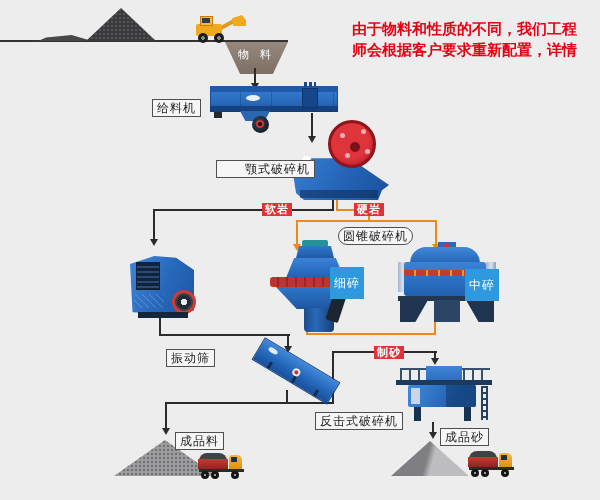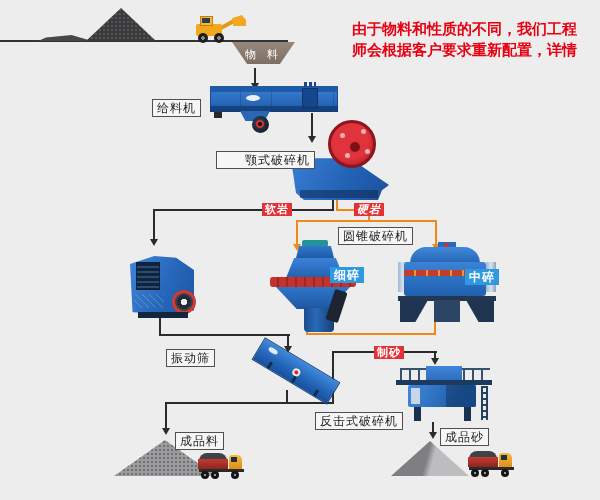--- a/index.html
+++ b/index.html
@@ -9,29 +9,29 @@
 
   
   .ln{background:#2b2b2b;}
   .ln.or{background:#ef8a1a;}
   .arr{width:0;height:0;border-left:4px solid transparent;border-right:4px solid transparent;border-top:7px solid #2b2b2b;background:none;}
   .arr.or{border-top-color:#ef8a1a;}
 
   
   .nlabel{border:1px solid #4f4f4f;background:#f6f6f6;color:#1d1d1d;font-size:12px;line-height:1;padding:2px 4px;white-space:nowrap;letter-spacing:1px;}
   .rtag{background:#e23237;color:#fff;font-size:11px;font-weight:bold;line-height:1;padding:1px 3px;white-space:nowrap;letter-spacing:1px;}
-  .btag{background:#2f99e0;color:#fff;font-size:12px;font-weight:bold;line-height:1;padding:2px 4px;white-space:nowrap;letter-spacing:1px;}
+  .btag{background:#2f99e0;color:#fff;font-size:12px;font-weight:normal;line-height:1;padding:10px 4px;white-space:nowrap;letter-spacing:1px;}
   .notice{color:#e60012;font-size:15px;font-weight:bold;line-height:21px;white-space:nowrap;}
 
   
   .ground{left:0;top:40px;width:288px;height:2px;background:#333;}
   .mound{left:38px;top:35px;width:54px;height:6px;background:#47474a;clip-path:polygon(15% 40%,62% 0,100% 100%,0 100%);}
   .pile-raw{left:86px;top:8px;width:70px;height:33px;background:#3a3a3d;clip-path:polygon(50% 0,100% 100%,0 100%);
     background-image:radial-gradient(rgba(255,255,255,.14) 1px,transparent 1px);background-size:4px 4px;}
-  .hopper{left:232px;top:42px;width:63px;height:22px;background:linear-gradient(180deg,#97887d,#7d6f64);clip-path:polygon(0 0,100% 0,76% 100%,24% 100%);
+  .hopper{left:225px;top:42px;width:63px;height:32px;background:linear-gradient(180deg,#97887d,#7d6f64);clip-path:polygon(0 0,100% 0,76% 100%,24% 100%);
     color:#fff;font-size:11px;line-height:24px;text-align:center;letter-spacing:4px;}
   .pile-agg{left:114px;top:440px;width:102px;height:36px;background:#9c9c9e;clip-path:polygon(50% 0,100% 100%,0 100%);
     background-image:radial-gradient(rgba(45,45,45,.4) 1px,transparent 1px);background-size:4px 4px;}
   .pile-sand{left:391px;top:441px;width:78px;height:35px;background:linear-gradient(105deg,#7f7f83 46%,#bdbdc0 54%);clip-path:polygon(50% 0,100% 100%,0 100%);}
 
   
   .loader{left:186px;top:12px;width:62px;height:32px;}
   .l-body{left:10px;top:12px;width:26px;height:12px;background:#f0a91c;border-radius:2px;}
   .l-cab{left:14px;top:4px;width:13px;height:10px;background:#f6b835;border:1px solid #c27f10;}
   .l-win{left:16px;top:6px;width:8px;height:5px;background:#2c3e50;}
@@ -300,29 +300,29 @@
     <div class="t-bed"></div>
     <div class="t-cab"></div>
     <div class="t-win"></div>
     <div class="t-chassis"></div>
     <div class="t-wheel" style="left:3px;"></div>
     <div class="t-wheel" style="left:13px;"></div>
     <div class="t-wheel" style="left:33px;"></div>
   </div>
 
   <div class="nlabel" style="left:152px;top:99px;">给料机</div>
-  <div class="nlabel" style="left:216px;top:151px;padding-left:28px;">颚式破碎机</div>
-  <div class="nlabel" style="left:338px;top:227px;">圆锥破碎机</div>
+  <div class="nlabel" style="left:216px;top:160px;padding-left:28px;">颚式破碎机</div>
+  <div class="nlabel" style="left:338px;top:227px;border-radius:9px;">圆锥破碎机</div>
   <div class="nlabel" style="left:166px;top:349px;">振动筛</div>
   <div class="nlabel" style="left:315px;top:412px;">反击式破碎机</div>
   <div class="nlabel" style="left:175px;top:432px;">成品料</div>
   <div class="nlabel" style="left:440px;top:428px;">成品砂</div>
 
   <div class="rtag" style="left:226px;top:203px;margin-left:36px;">软岩</div>
-  <div class="rtag" style="left:354px;top:203px;font-style:italic;">硬岩</div>
+  <div class="rtag" style="left:354px;top:203px;">硬岩</div>
   <div class="rtag" style="left:374px;top:346px;">制砂</div>
   <div class="btag" style="left:330px;top:267px;">细碎</div>
   <div class="btag" style="left:465px;top:269px;">中碎</div>
 
   <div class="ln" style="left:311px;top:113px;width:2px;height:25px;"></div>
   <div class="arr" style="left:308px;top:136px;"></div>
 
 </div>
 
 </body></html>

